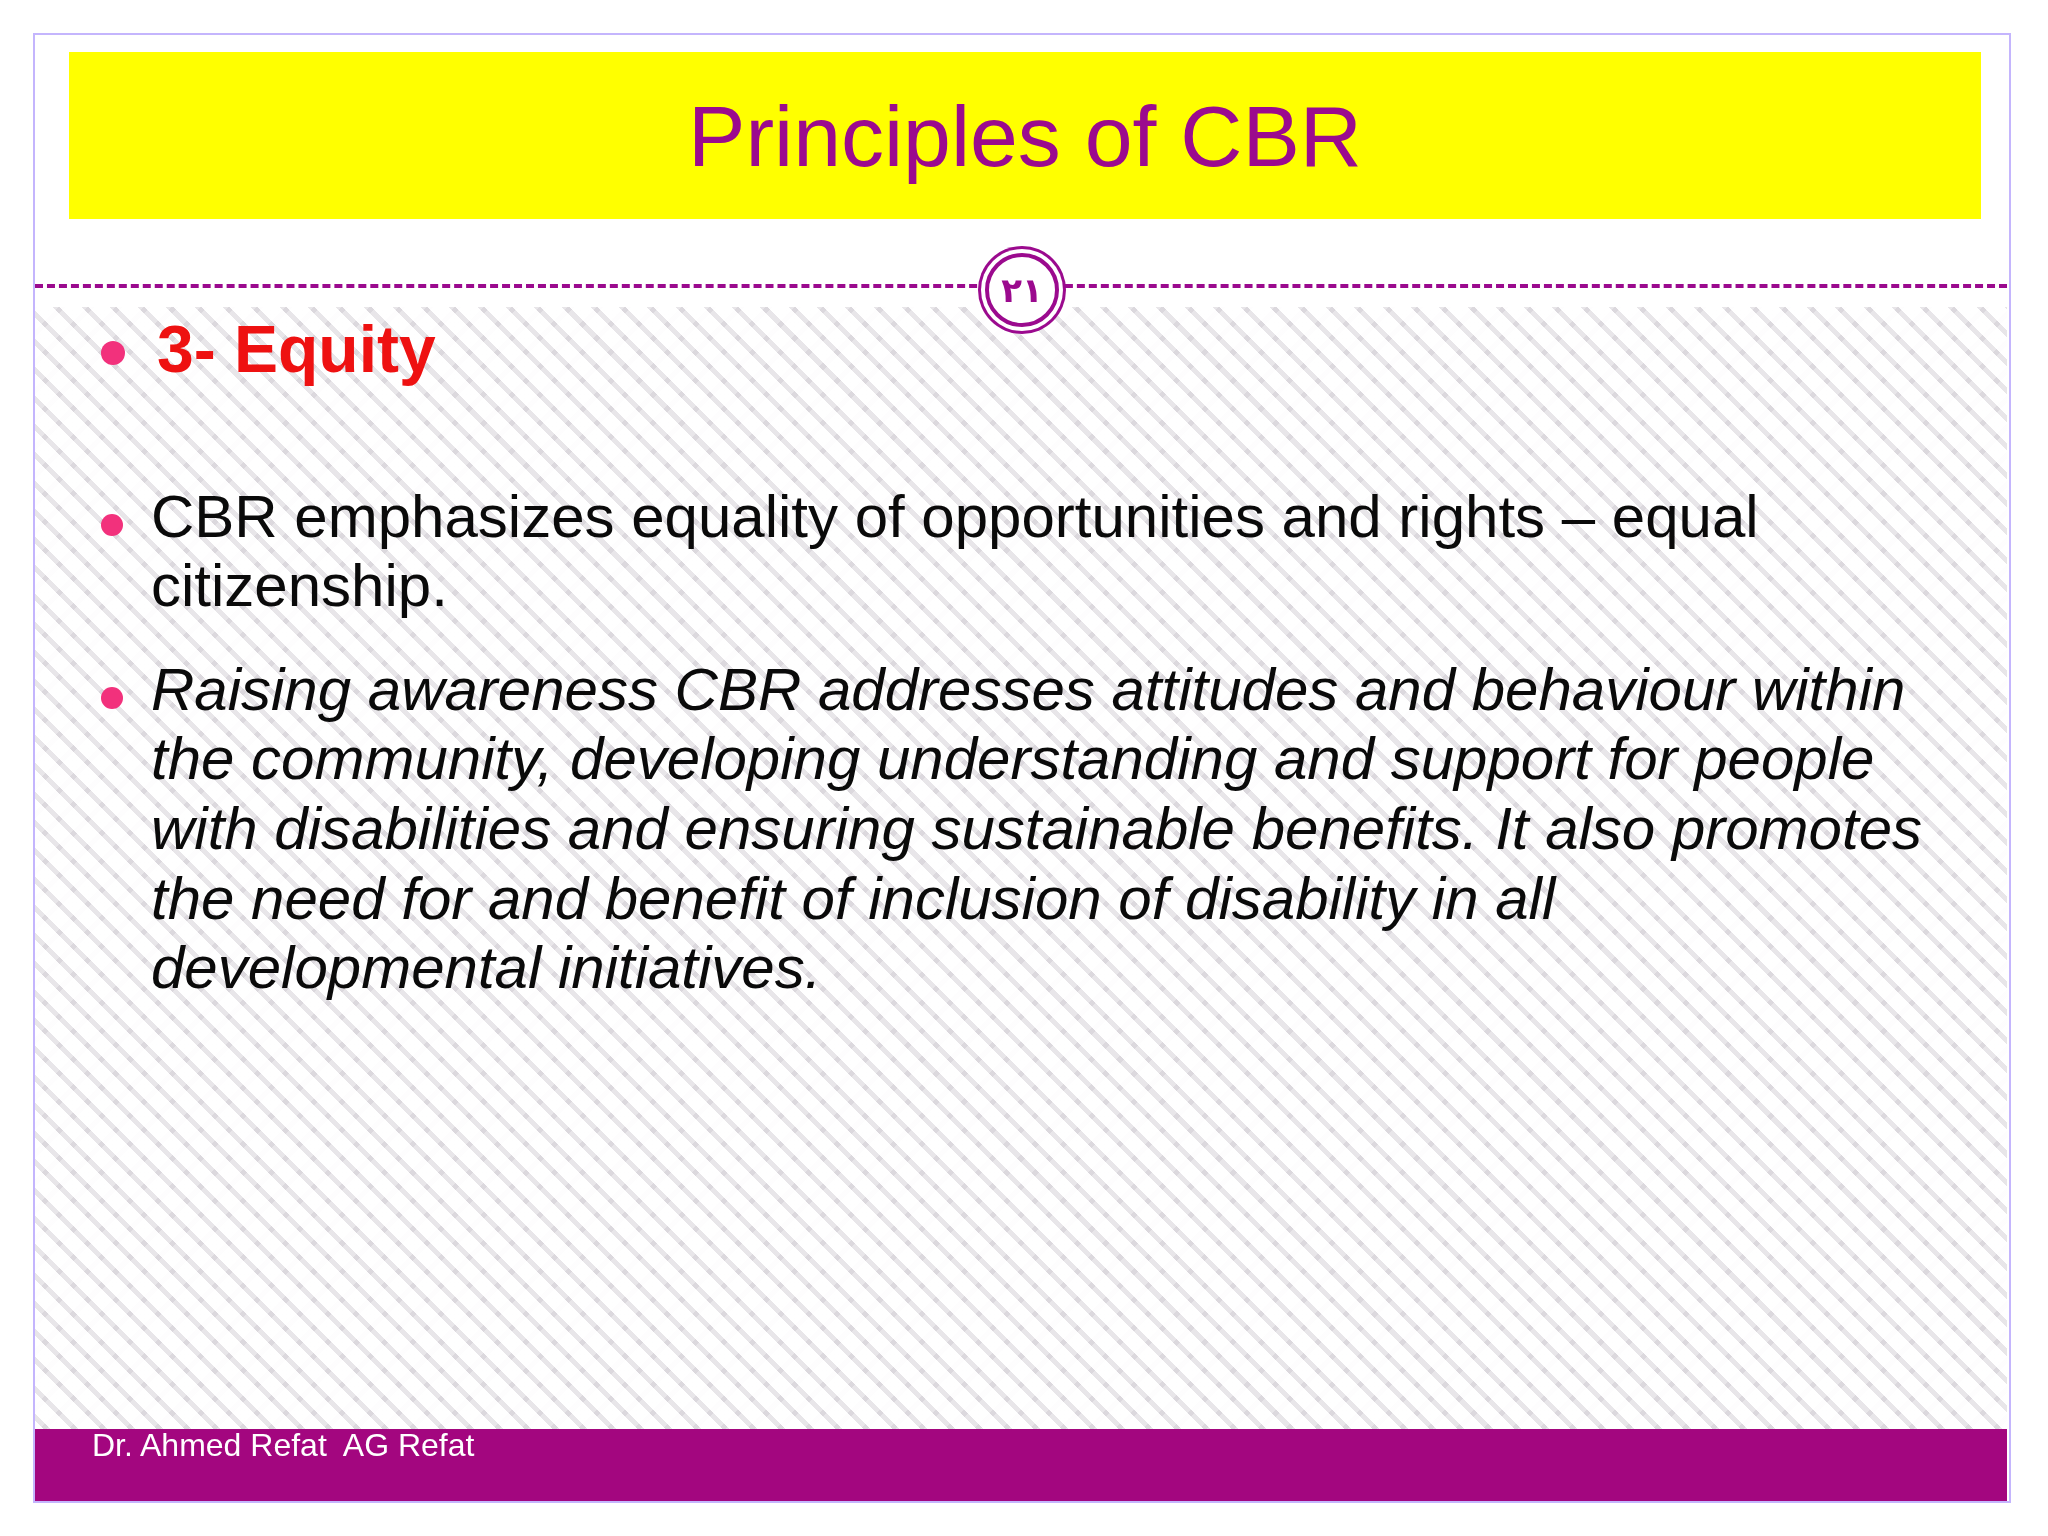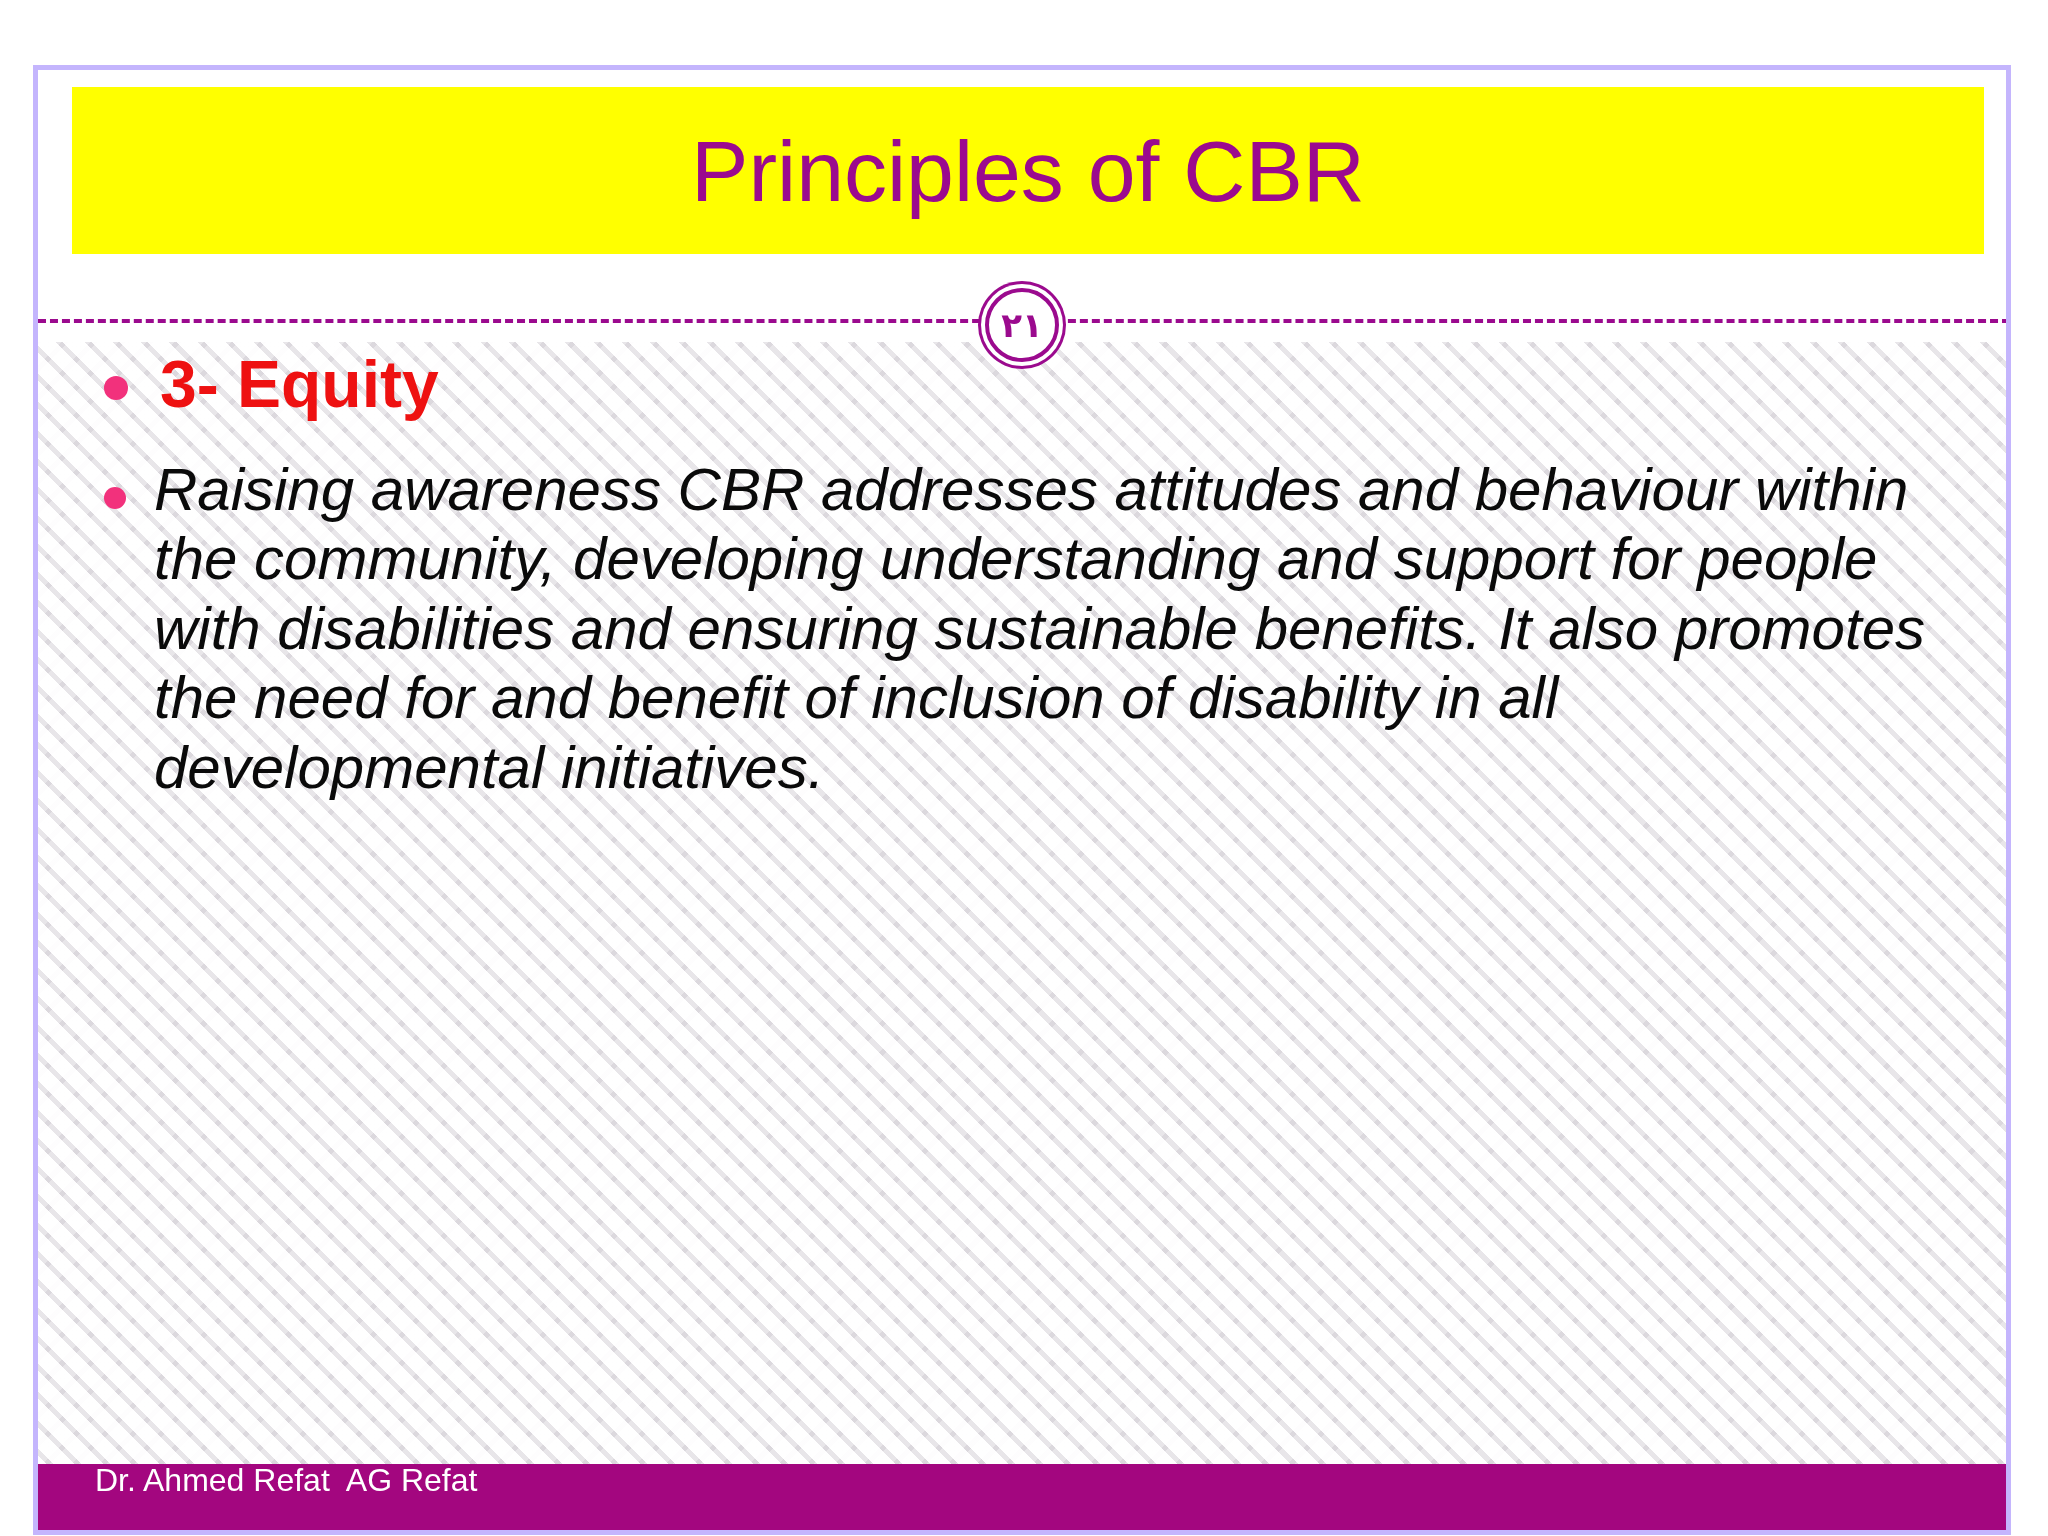--- a/index.html
+++ b/index.html
@@ -14,25 +14,24 @@
     font-family: "Liberation Sans", sans-serif;
   }
 
   
   .slide {
     position: absolute;
     left: 33px;
     top: 33px;
     width: 1978px;
     height: 1470px;
-    border: 5px solid #c4b5fd;
+    border: 2px solid #c4b5fd;
     background: #ffffff;
     box-sizing: border-box;
     overflow: hidden;
-    margin-top: 32px;
   }
 
   
   .title-banner {
     position: absolute;
     left: 34px;
     top: 17px;
     width: 1912px;
     height: 167px;
     background: #FFFF00;
@@ -188,20 +187,24 @@
   </div>
 
   <div class="content">
     <div class="bullets">
 
       <div class="bullet-row row-heading">
         <span class="bullet-dot"></span>
         <span class="heading-text">3- Equity</span>
       </div>
 
+      <div class="bullet-row row-body">
+        <span class="bullet-dot"></span>
+        <span class="body-text narrow">CBR emphasizes equality of opportunities and rights – equal citizenship.</span>
+      </div>
 
       <div class="bullet-row row-body second">
         <span class="bullet-dot"></span>
         <span class="body-text wide">Raising awareness CBR addresses attitudes and behaviour within the community, developing understanding and support for people with disabilities and ensuring sustainable benefits. It also promotes the need for and benefit of inclusion of disability in all developmental initiatives.</span>
       </div>
 
     </div>
   </div>
 
   <div class="footer">

